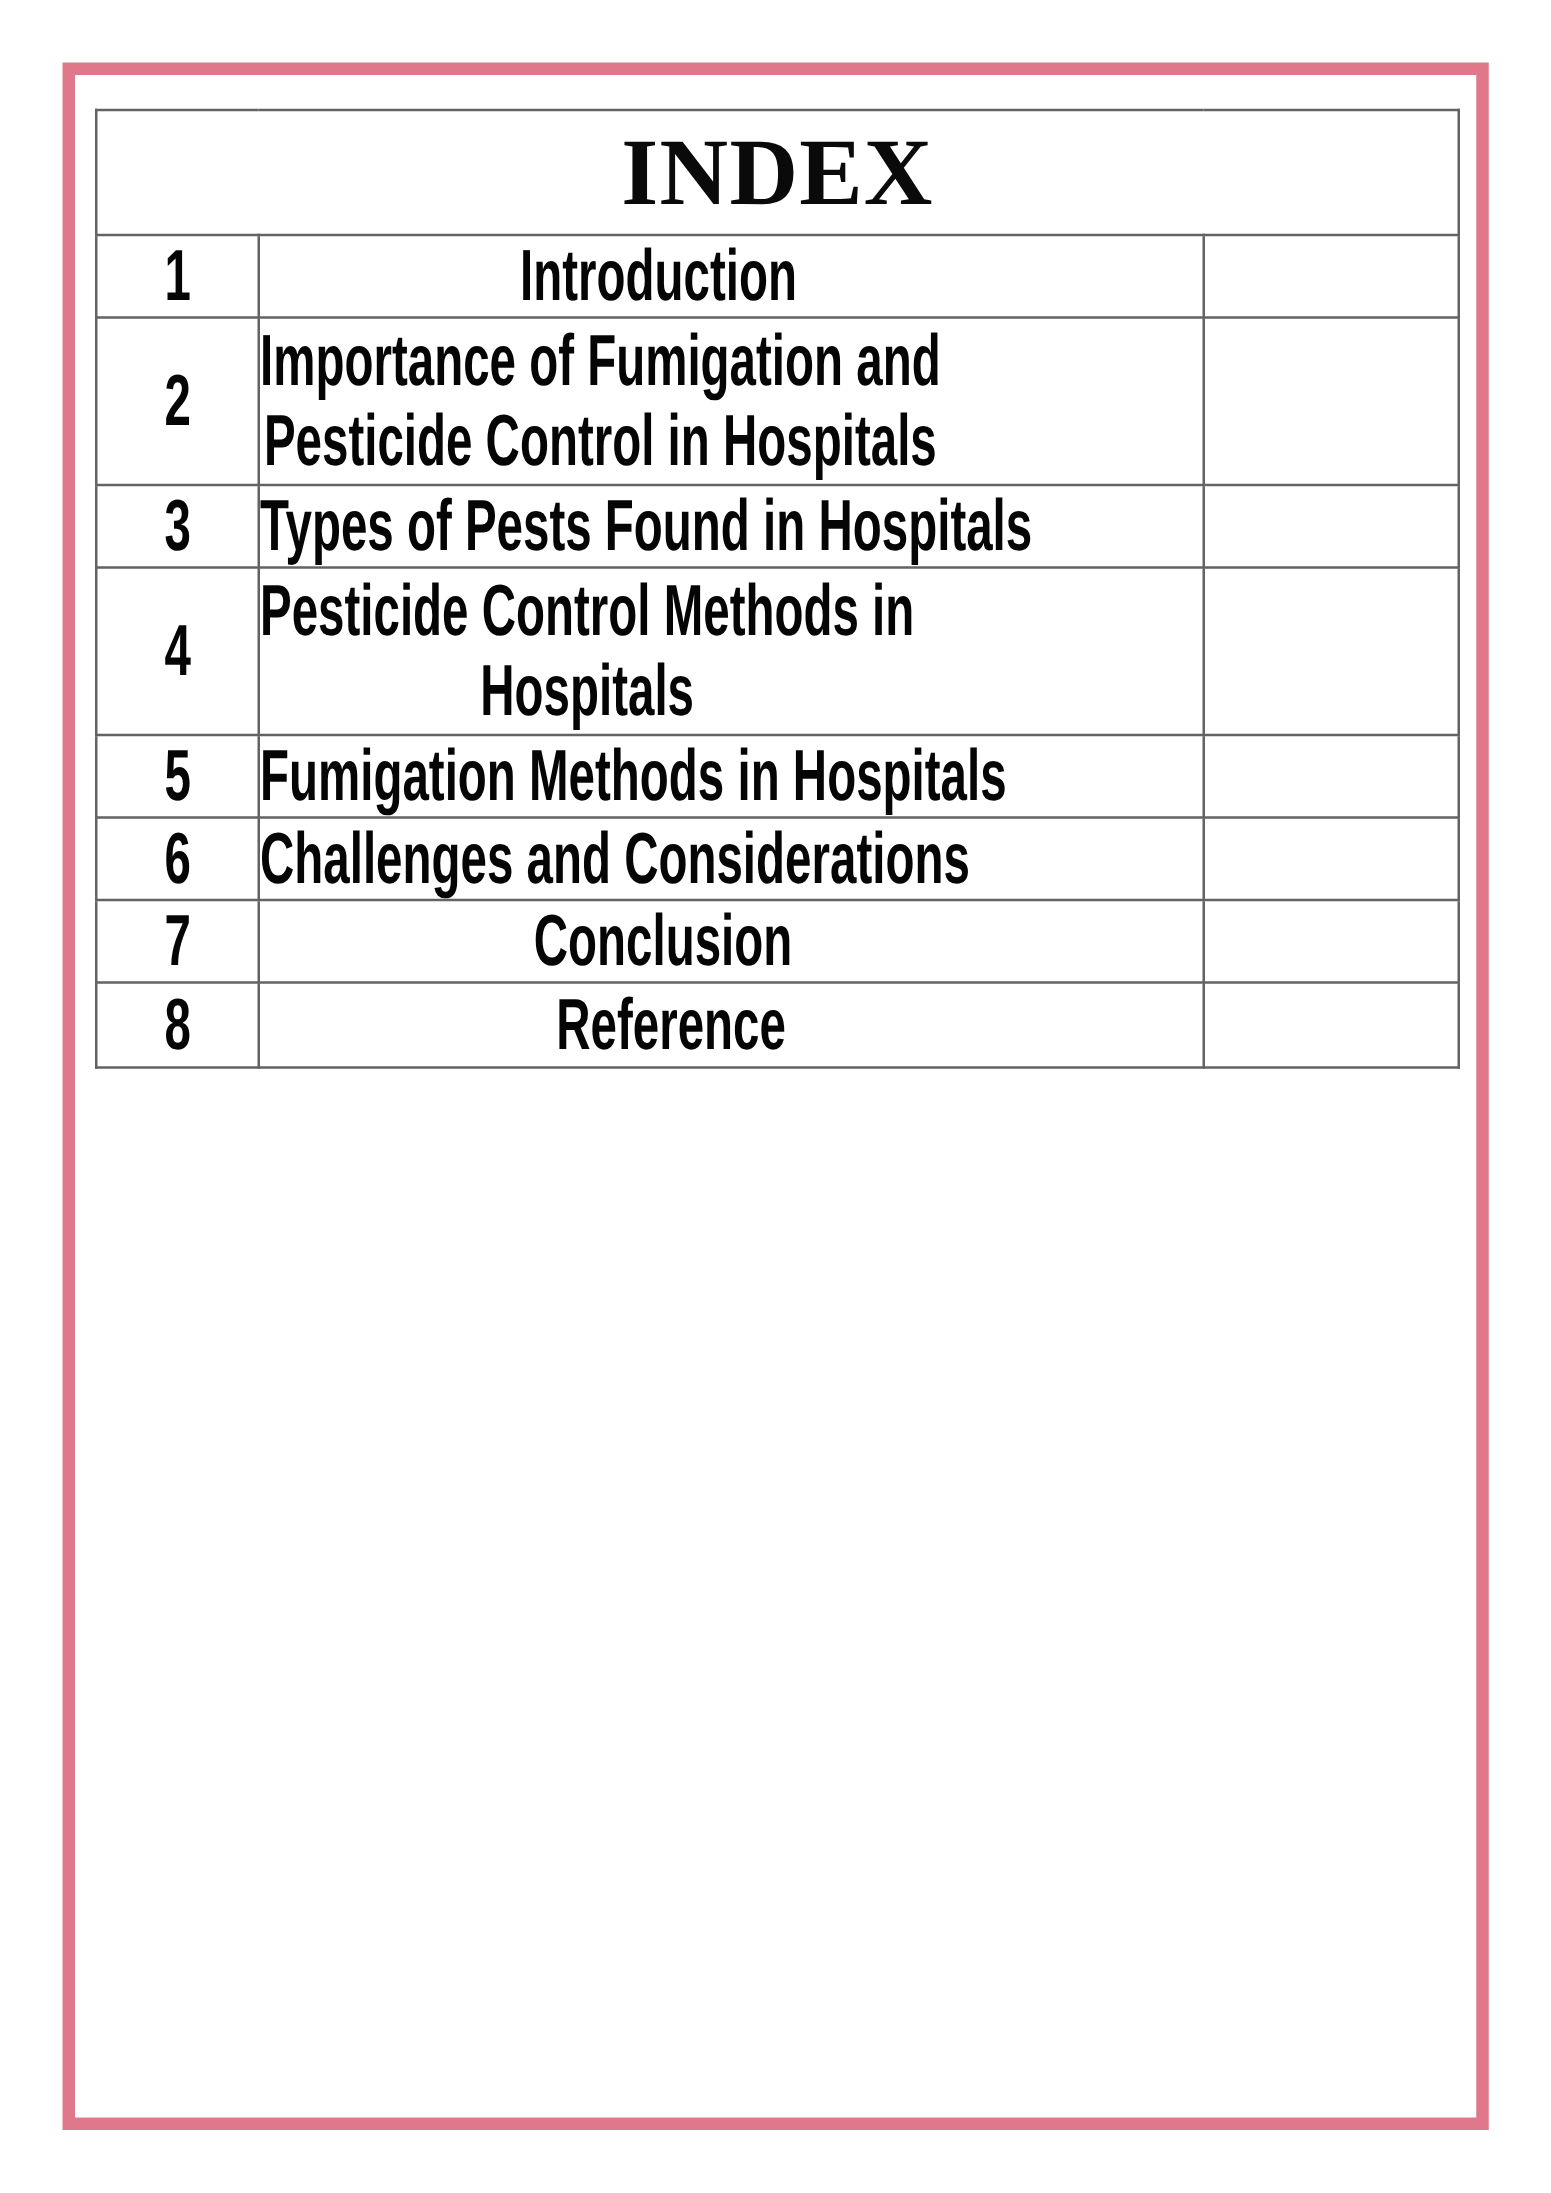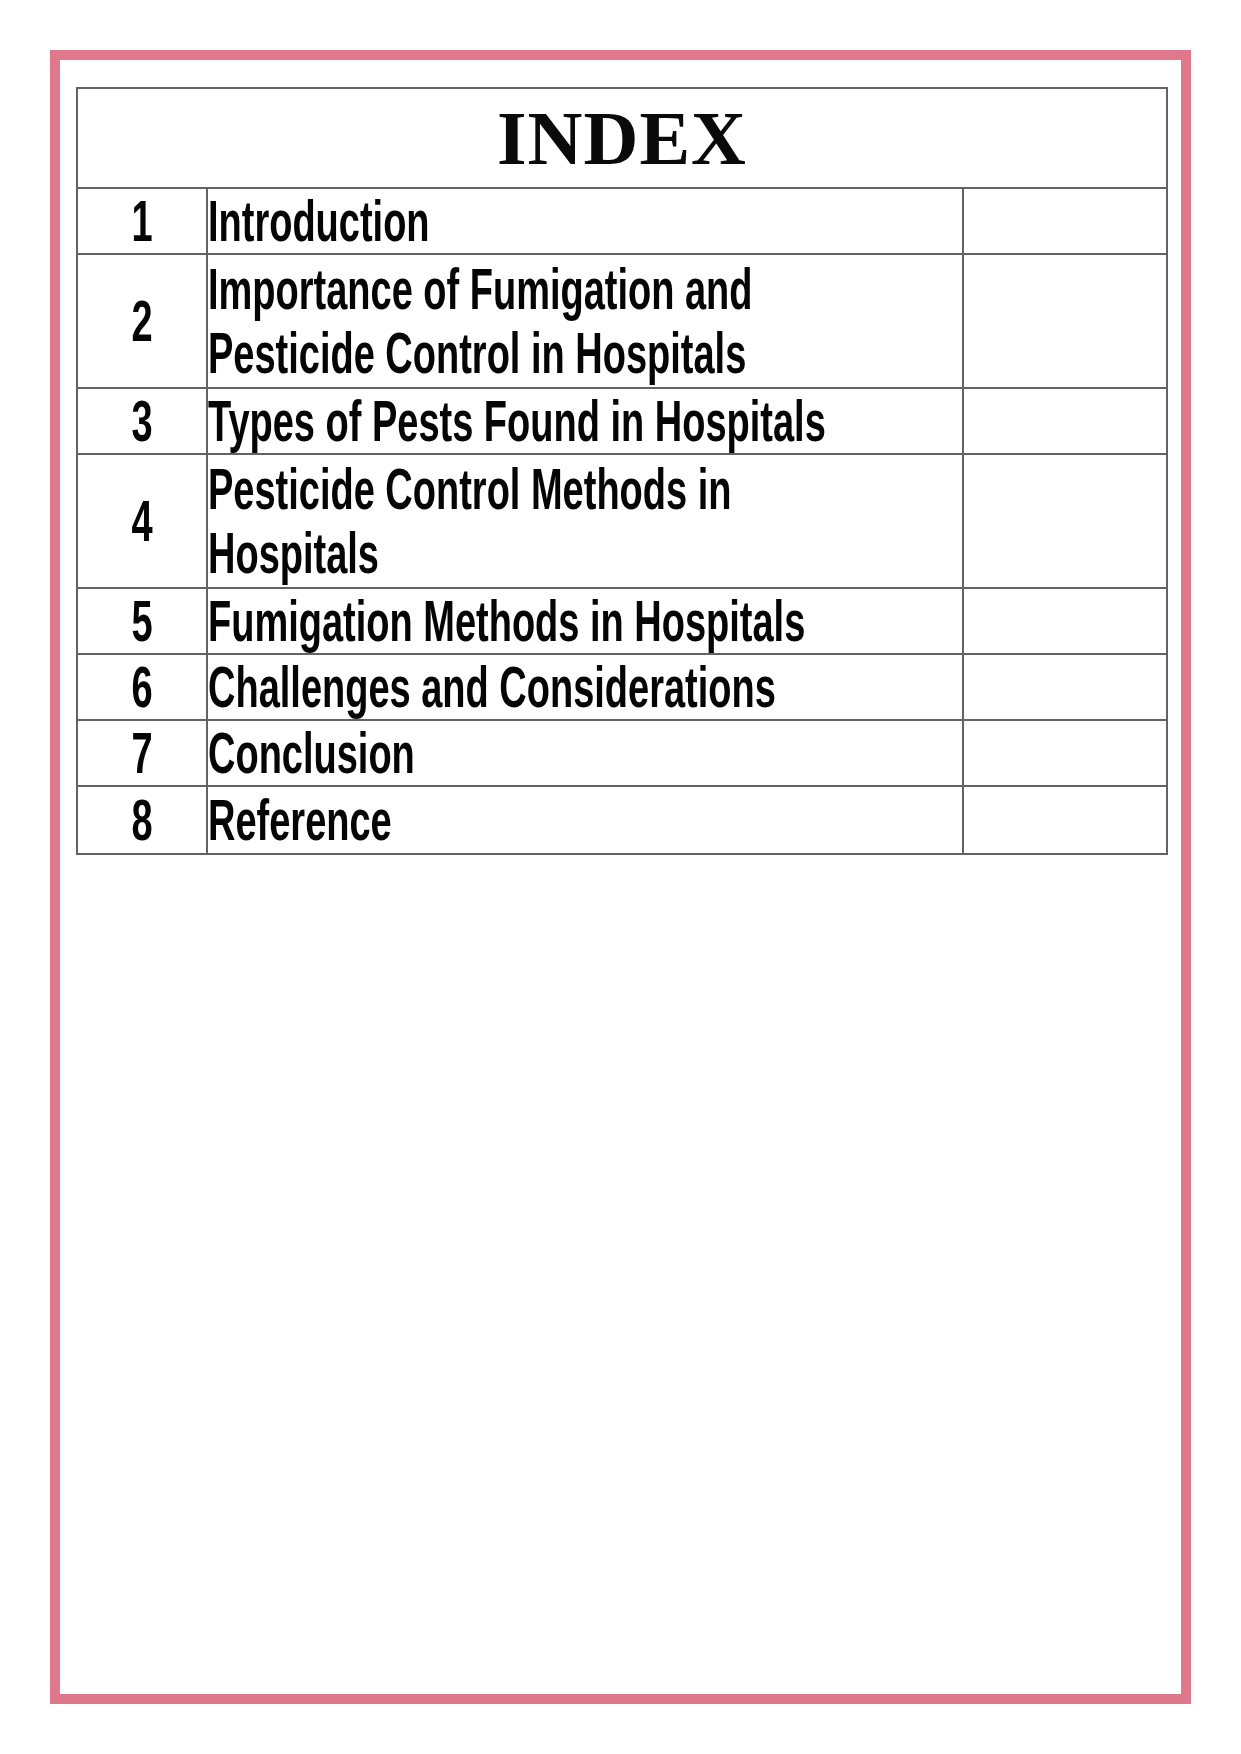--- a/index.html
+++ b/index.html
@@ -66,21 +66,21 @@
     letter-spacing: 1.5px;
     color: #050505;
   }
 
   
   tr.data-row { height: 66px; }
   tr.data-row.tall { height: 134px; }
   tr.data-row.last { height: 68px; }
 
   td.sno { text-align: center; }
-  td.topic { text-align: left; padding-left: 14px; }
+  td.topic { text-align: center; padding-left: 14px; }
   td.pageno { }
 
   
   .cond {
     display: inline-block;
     font-family: "Liberation Sans", sans-serif;
     font-weight: bold;
     font-size: 58px;
     line-height: 64px;
     white-space: pre;

